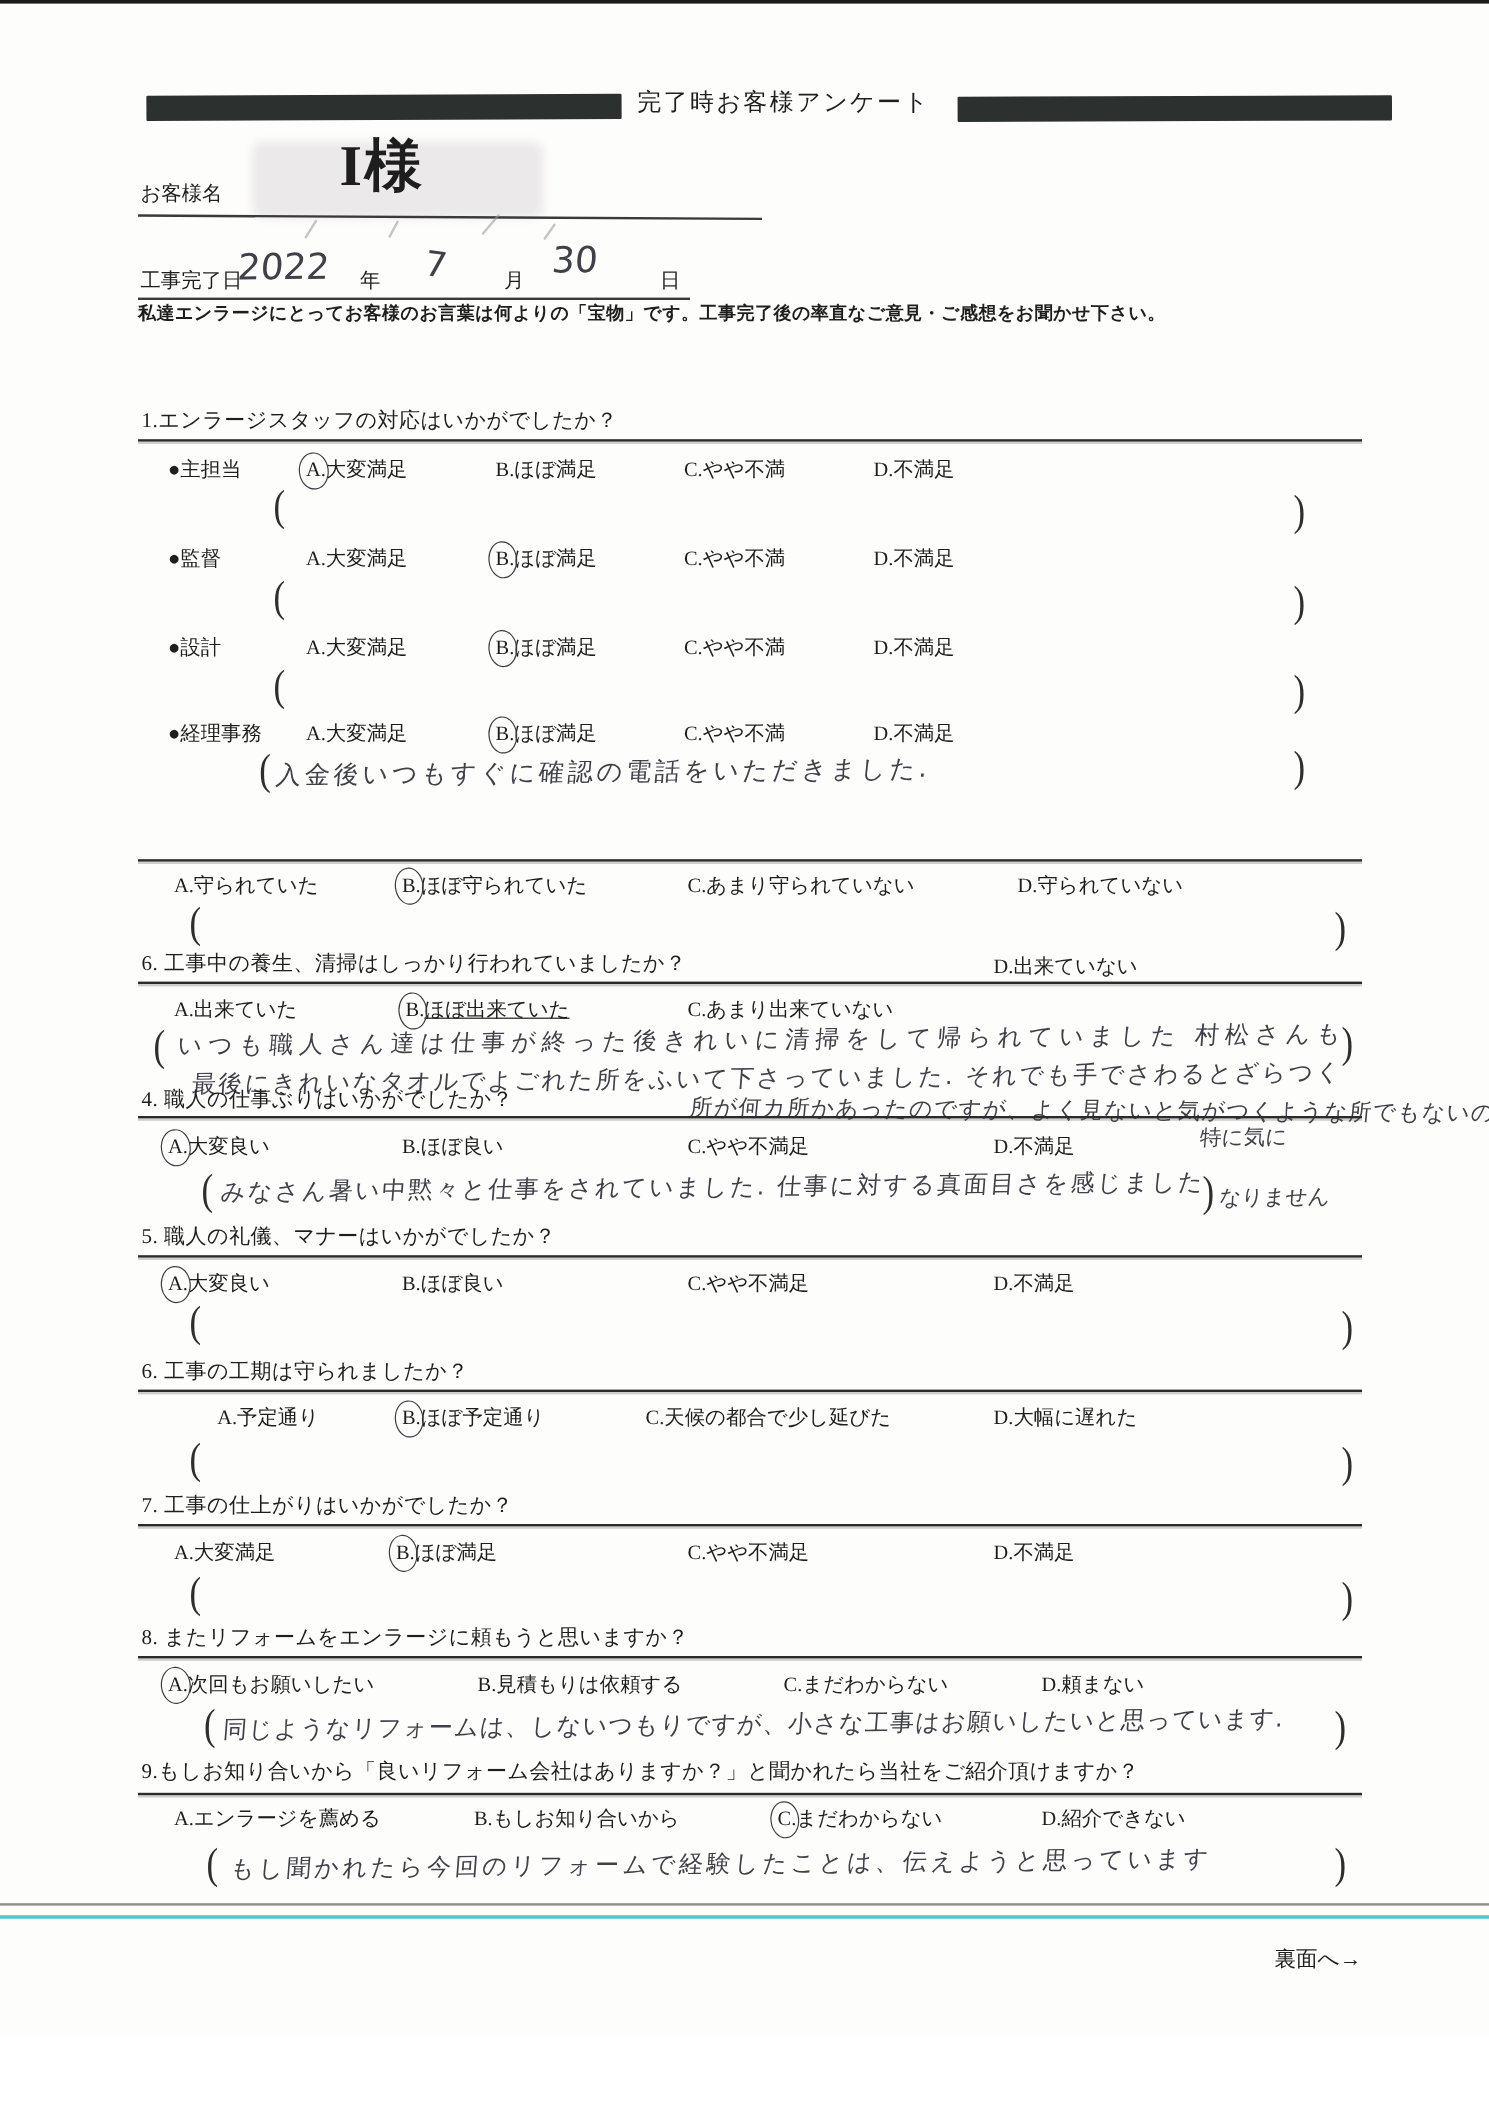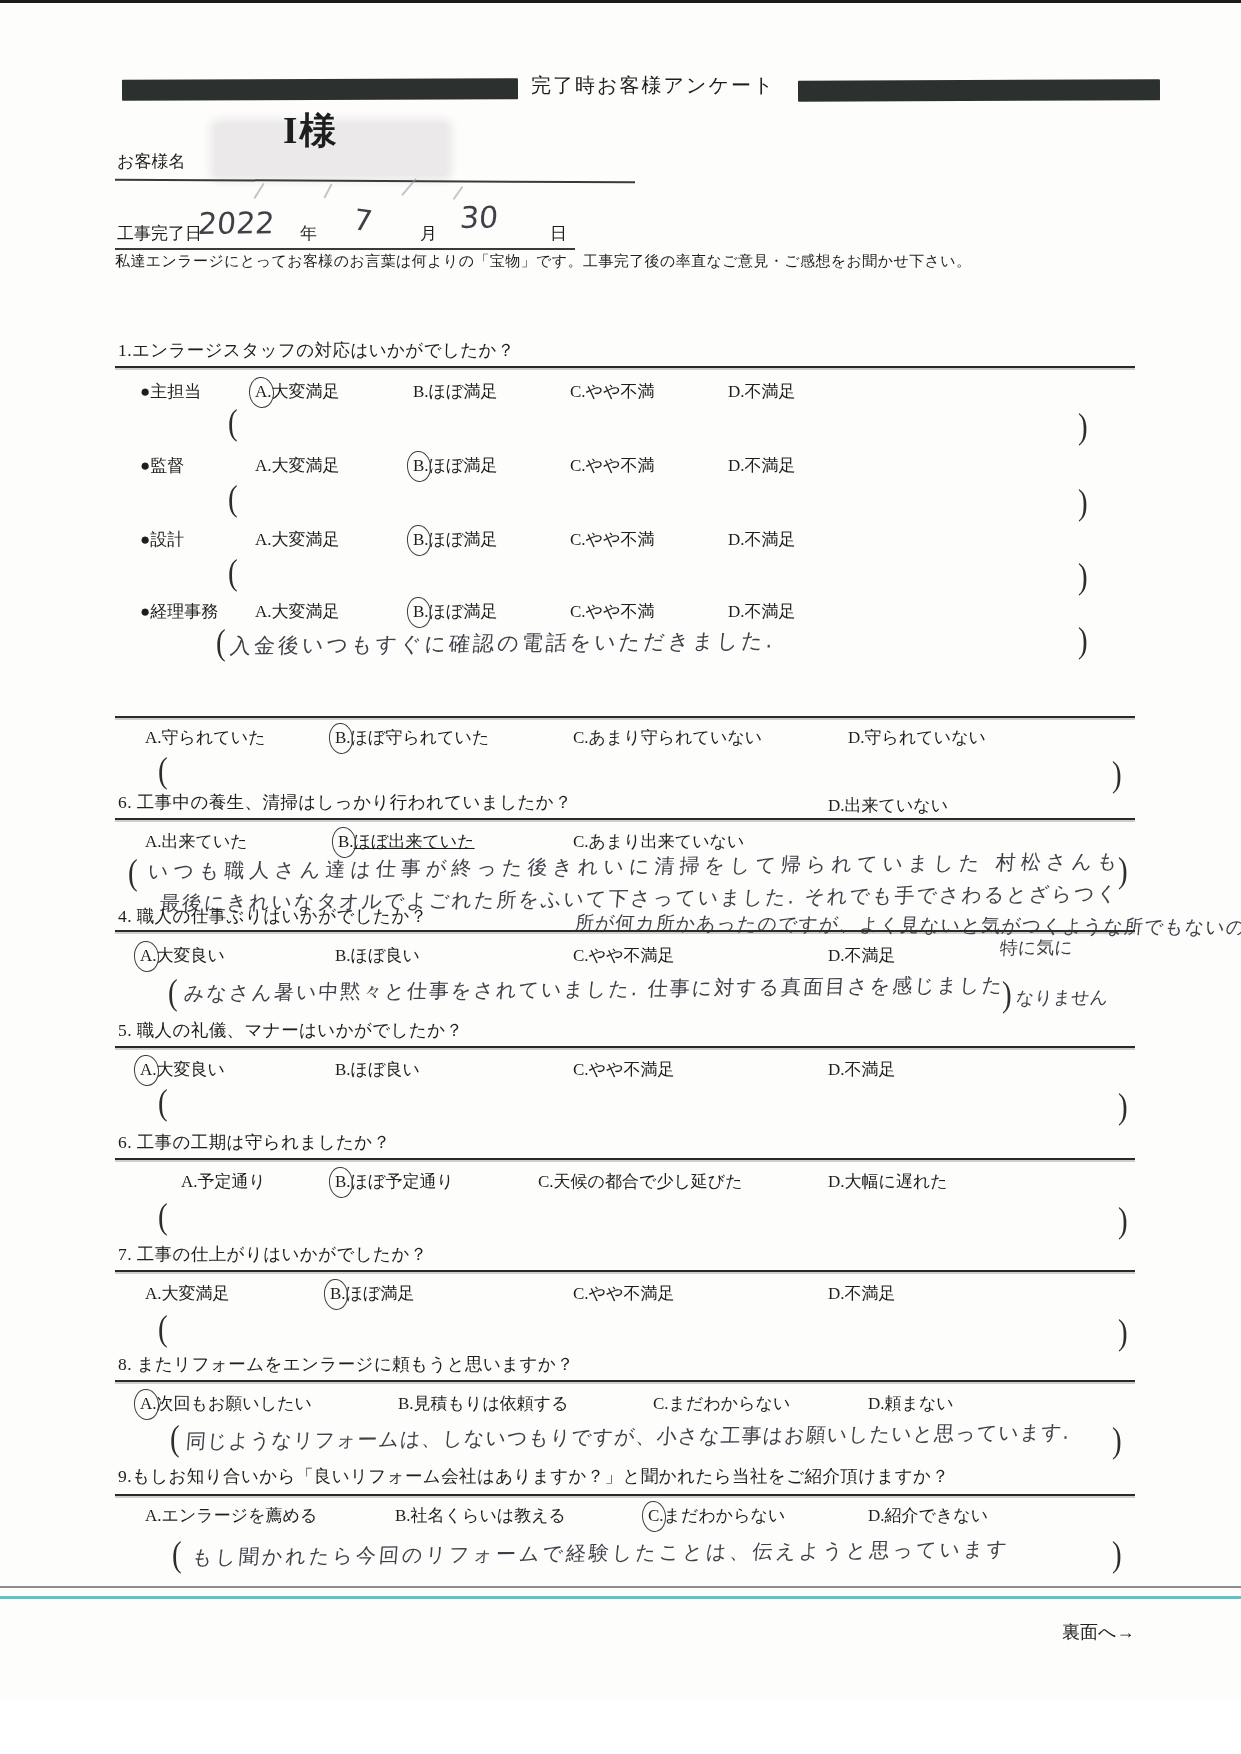--- a/index.html
+++ b/index.html
@@ -5,21 +5,21 @@
   html,body{margin:0;padding:0;background:#ffffff;}
   .page{position:relative;width:1241px;height:1698px;background:#fdfdfc;overflow:hidden;
         font-family:"Liberation Serif","DejaVu Serif",serif;color:#1e1e1e;}
   .abs{position:absolute;}
   .topline{left:0;top:0;width:1241px;height:3px;background:#1c1c1c;}
   .bar{height:21px;background:#2c302f;border-radius:1px;}
   .hdr-title{font-size:20px;letter-spacing:2px;white-space:nowrap;}
   .lbl{font-size:17px;white-space:nowrap;}
   .uline{height:2px;background:#3a3a3a;}
   .redact{background:#ebe9e9;box-shadow:0 0 8px 5px #ebe9e9;border-radius:4px;}
-  .bigname{font-size:37px;font-weight:bold;letter-spacing:2px;white-space:nowrap;}
+  .bigname{font-size:48px;font-weight:bold;letter-spacing:2px;white-space:nowrap;}
   .intro{font-size:15px;letter-spacing:.4px;white-space:nowrap;}
   .qt{font-size:17.5px;white-space:nowrap;letter-spacing:.4px;}
   .rule{height:2px;background:#2b2b2b;box-shadow:0 2px 0 rgba(90,90,90,.28);}
   .opt{font-size:17px;white-space:nowrap;}
   .letter{position:relative;display:inline-block;}
   .letter.circled::after{content:"";position:absolute;left:-6px;top:-5px;right:-2px;bottom:-6px;
         border:1.8px solid #3d3d44;border-radius:50%;transform:rotate(-6deg);}
   .paren{font-size:29px;color:#2e2e2e;transform:scaleY(1.25);transform-origin:center;line-height:1;}
   .hw{font-family:"DejaVu Sans","Liberation Sans",sans-serif;color:#404049;white-space:nowrap;
       transform:skewX(-5deg) rotate(-0.6deg);transform-origin:left center;}
@@ -50,21 +50,21 @@
 
   <div class="abs lbl" style="left:117px;top:222px;">工事完了日</div>
   <div class="abs hw" style="left:198px;top:206px;font-size:30px;">2022</div>
   <div class="abs lbl" style="left:300px;top:222px;">年</div>
   <div class="abs hw" style="left:354px;top:202px;font-size:29px;transform:rotate(8deg);">7</div>
   <div class="abs lbl" style="left:420px;top:222px;">月</div>
   <div class="abs hw" style="left:460px;top:200px;font-size:30px;">30</div>
   <div class="abs lbl" style="left:550px;top:222px;">日</div>
   <div class="abs uline" style="left:115px;top:248px;width:460px;height:1.5px;"></div>
 
-  <div class="abs intro" style="left:115px;top:252px;">私達エンラージにとってお客様のお言葉は何よりの「宝物」です。工事完了後の率直なご意見・ご感想をお聞かせ下さい。</div>
+  <div class="abs intro" style="left:115px;top:252px;font-weight:bold;">私達エンラージにとってお客様のお言葉は何よりの「宝物」です。工事完了後の率直なご意見・ご感想をお聞かせ下さい。</div>
 
   <div class="abs qt" style="left:118px;top:338px;">1.エンラージスタッフの対応はいかがでしたか？</div>
   <div class="abs rule" style="left:115px;top:366px;width:1020px;"></div>
 
   <span class="abs lbl" style="left:140px;top:380px;">●主担当</span>
   <span class="abs opt" style="left:255px;top:380px;"><span class="letter circled">A.</span><span>大変満足</span></span>
   <span class="abs opt" style="left:413px;top:380px;"><span class="letter">B.</span><span>ほぼ満足</span></span>
   <span class="abs opt" style="left:570px;top:380px;"><span class="letter">C.</span><span>やや不満</span></span>
   <span class="abs opt" style="left:728px;top:380px;"><span class="letter">D.</span><span>不満足</span></span>
   <span class="abs paren" style="left:228px;top:408px;">(</span>
@@ -160,21 +160,21 @@
   <span class="abs opt" style="left:398px;top:1392px;"><span class="letter">B.</span><span>見積もりは依頼する</span></span>
   <span class="abs opt" style="left:653px;top:1392px;"><span class="letter">C.</span><span>まだわからない</span></span>
   <span class="abs opt" style="left:868px;top:1392px;"><span class="letter">D.</span><span>頼まない</span></span>
   <span class="abs paren" style="left:170px;top:1424px;">(</span>
   <div class="abs hw" style="left:186px;top:1428px;font-size:20px;letter-spacing:1px;">同じようなリフォームは、しないつもりですが、小さな工事はお願いしたいと思っています.</div>
   <span class="abs paren" style="left:1112px;top:1426px;">)</span>
 
   <div class="abs qt" style="left:118px;top:1464px;">9.もしお知り合いから「良いリフォーム会社はありますか？」と聞かれたら当社をご紹介頂けますか？</div>
   <div class="abs rule" style="left:115px;top:1494px;width:1020px;"></div>
   <span class="abs opt" style="left:145px;top:1504px;"><span class="letter">A.</span><span>エンラージを薦める</span></span>
-  <span class="abs opt" style="left:395px;top:1504px;"><span class="letter">B.</span><span>社名くらいは教える</span></span>
+  <span class="abs opt" style="left:395px;top:1504px;"><span class="letter">B.</span><span>もしお知り合いから</span></span>
   <span class="abs opt" style="left:648px;top:1504px;"><span class="letter circled">C.</span><span>まだわからない</span></span>
   <span class="abs opt" style="left:868px;top:1504px;"><span class="letter">D.</span><span>紹介できない</span></span>
   <span class="abs paren" style="left:172px;top:1540px;">(</span>
   <div class="abs hw" style="left:192px;top:1544px;font-size:20px;letter-spacing:3px;">もし聞かれたら今回のリフォームで経験したことは、伝えようと思っています</div>
   <span class="abs paren" style="left:1112px;top:1540px;">)</span>
 
   <div class="abs grayline" style="left:0;top:1586px;width:1241px;"></div>
   <div class="abs tealline" style="left:0;top:1596px;width:1241px;"></div>
   <div class="abs footnote" style="left:1062px;top:1620px;">裏面へ→</div>
 

